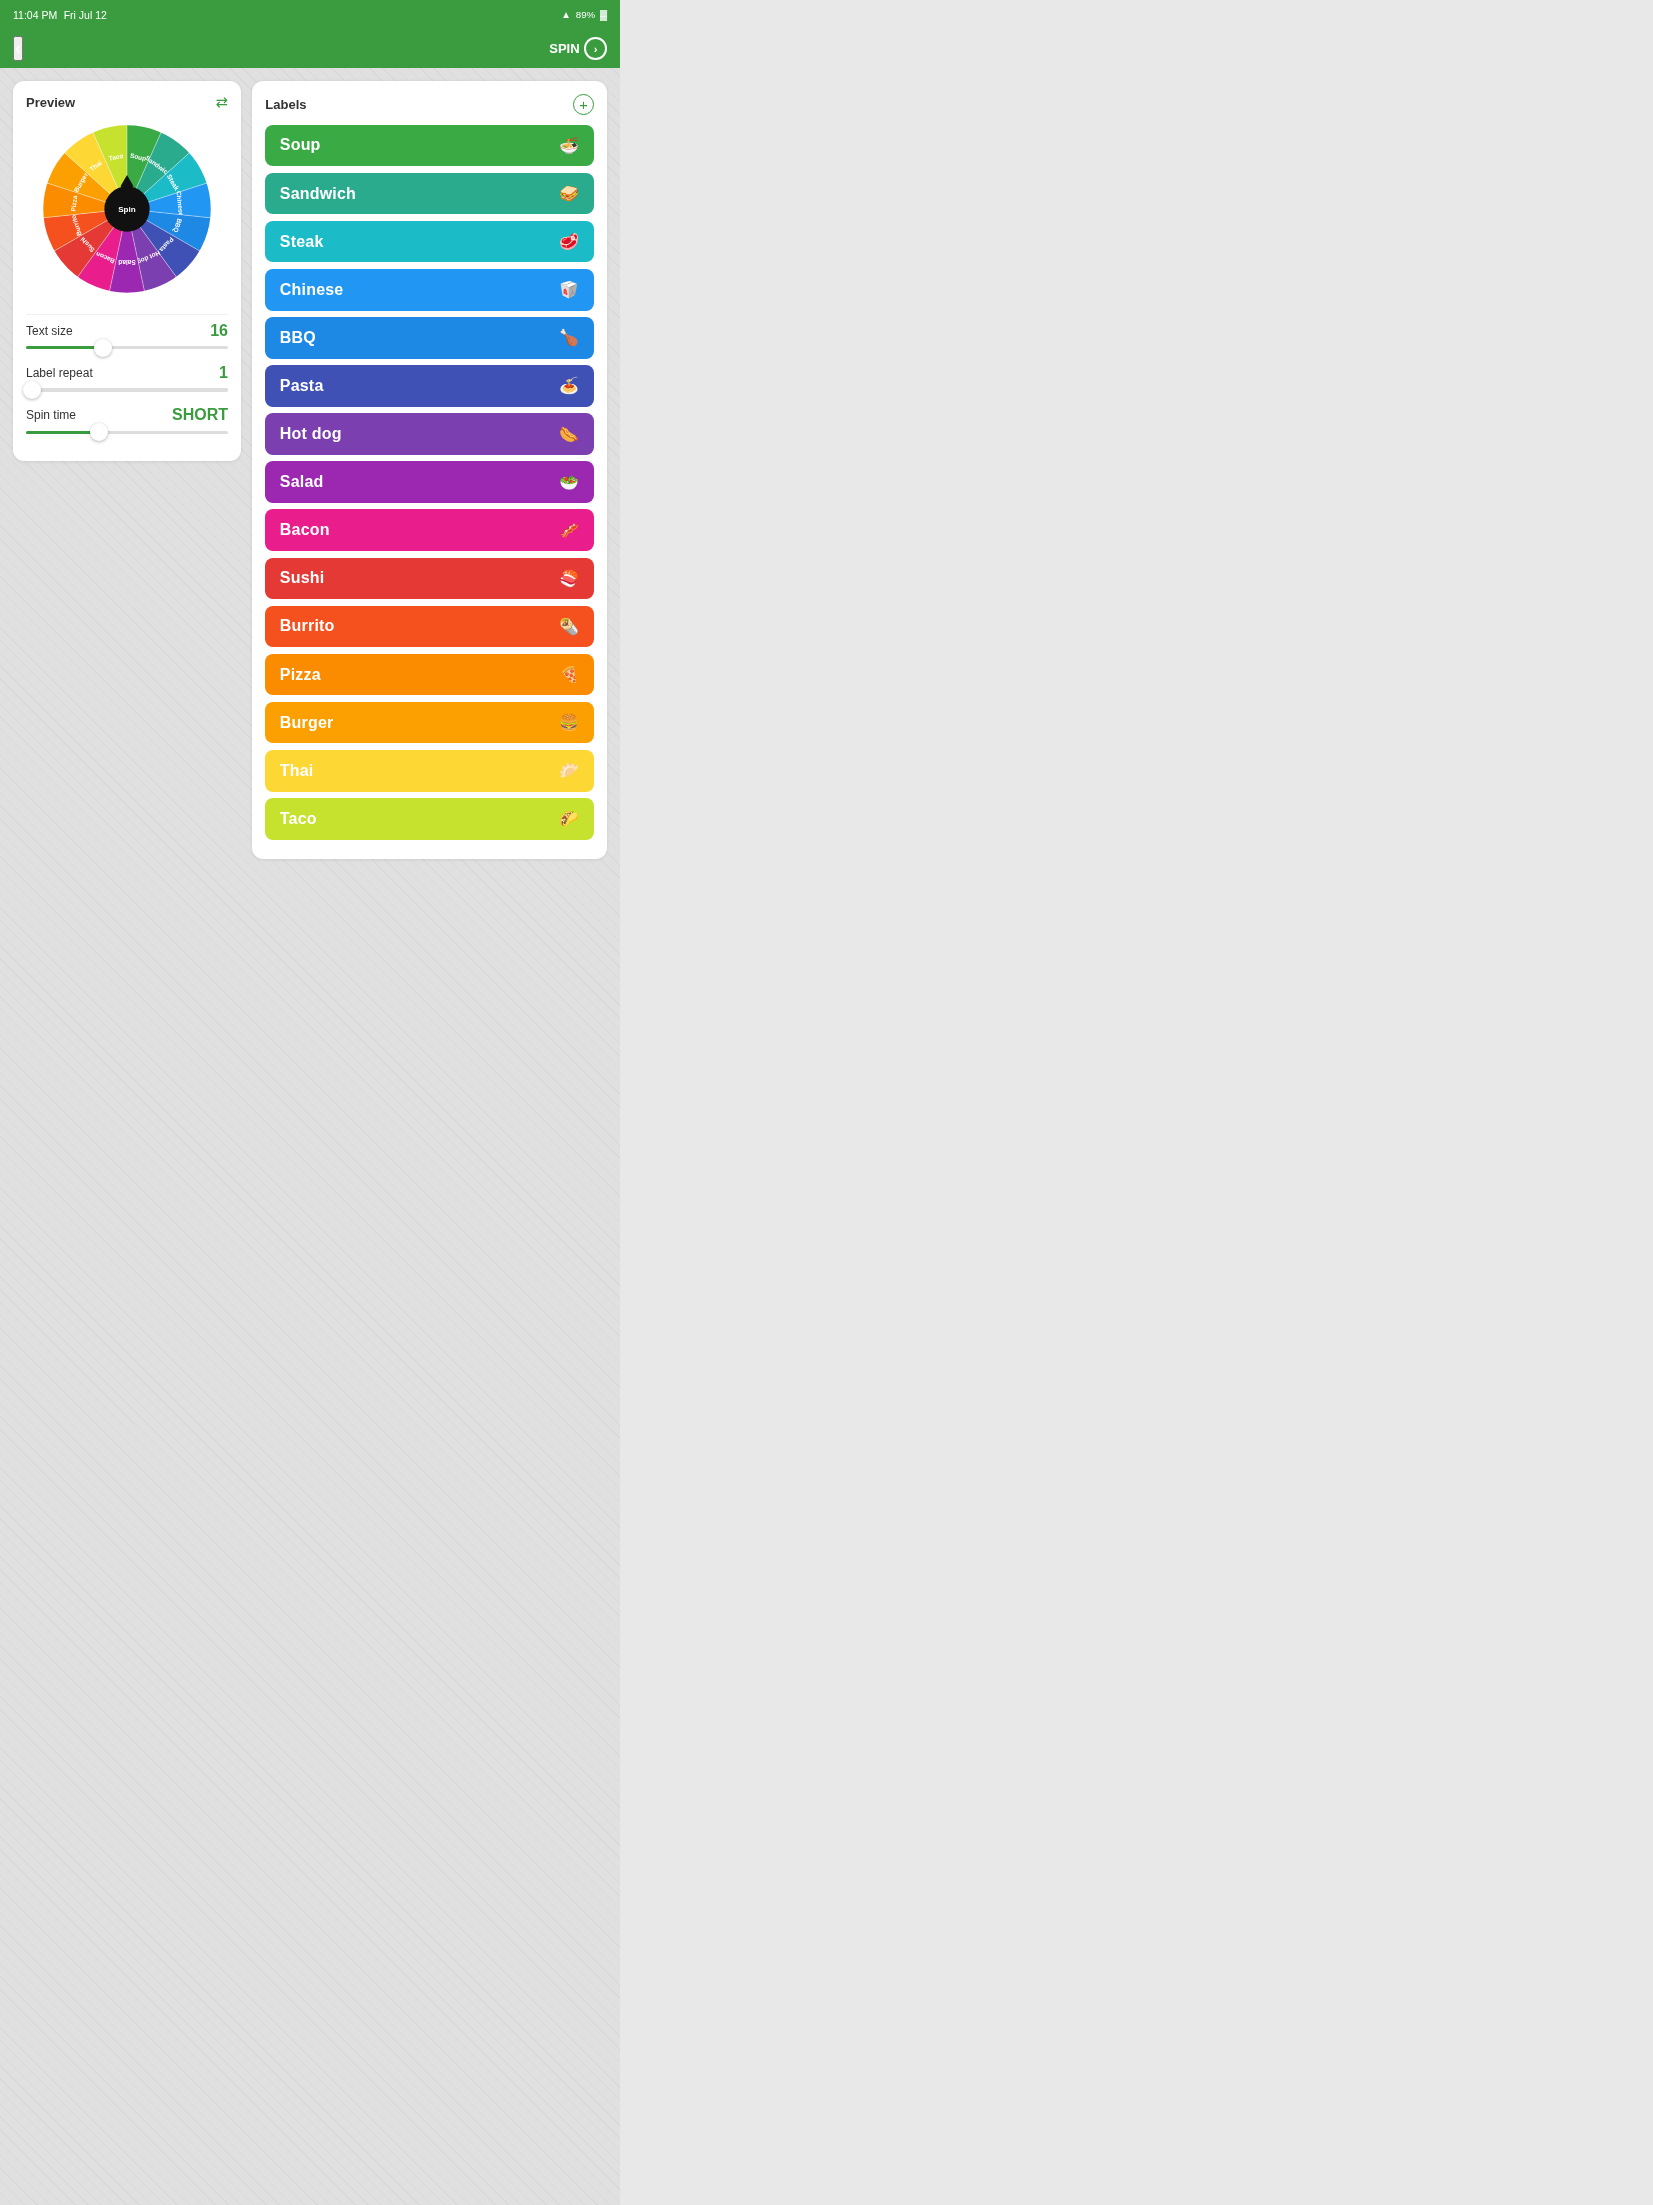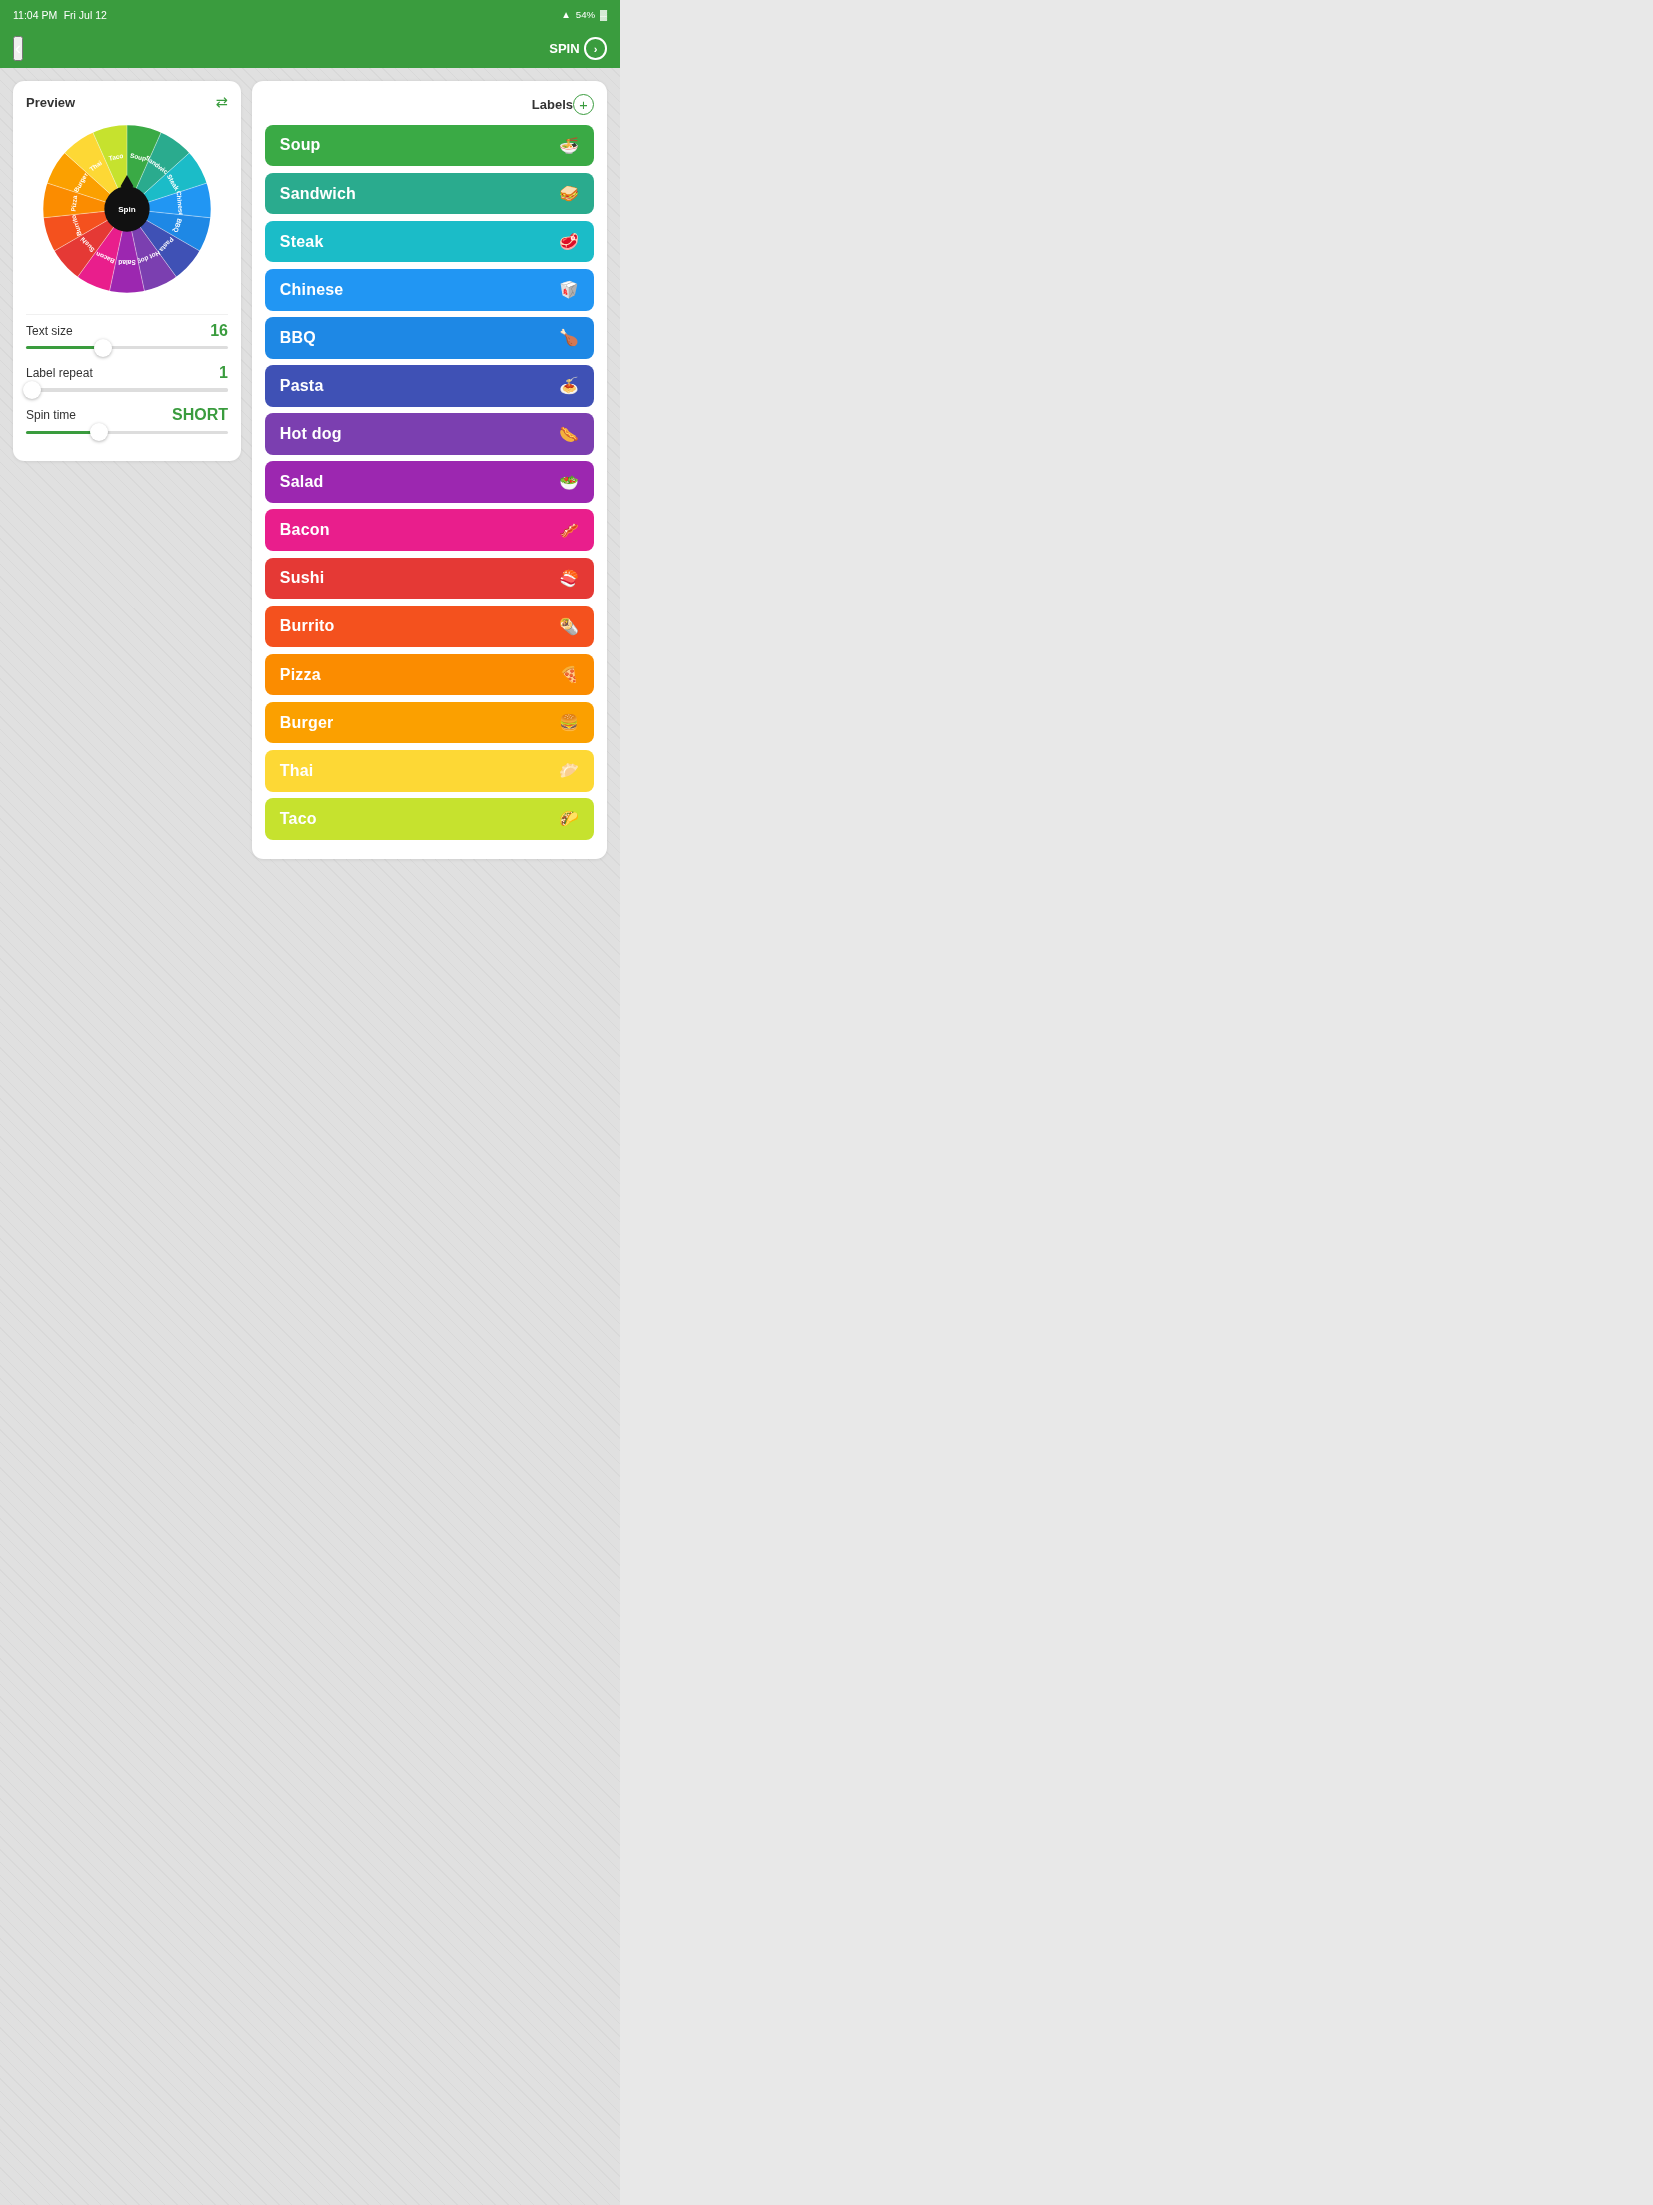--- a/index.html
+++ b/index.html
@@ -182,21 +182,21 @@
     .right-panel {
       flex: 1;
       background: white;
       border-radius: 11.3px;
       padding: 13px;
       box-shadow: 0 0.8px 3.2px rgba(0,0,0,0.08);
     }
     .labels-header {
       display: flex;
       align-items: center;
-      justify-content: flex-end;
+      justify-content: space-between;
       margin-bottom: 9.7px;
     }
     .add-icon {
       width: 21px; height: 21px;
       border-radius: 50%;
       border: 1.6px solid #3a9c3e;
       color: #3a9c3e;
       display: flex; align-items: center; justify-content: center;
       font-size: 14.5px;
       cursor: pointer;
@@ -225,21 +225,21 @@
 </head>
 <body>
 
 <div class="status-bar">
   <div class="status-left">
     <span>11:04 PM</span>
     <span>Fri Jul 12</span>
   </div>
   <div class="status-right">
     <span>▲</span>
-    <span>54%</span>
+    <span>89%</span>
     <span>▓</span>
   </div>
 </div>
 
 <div class="nav-bar">
   <button class="nav-back">‹</button>
   <button class="nav-spin-btn">
     <span>SPIN</span>
     <div class="spin-circle">›</div>
   </button>

